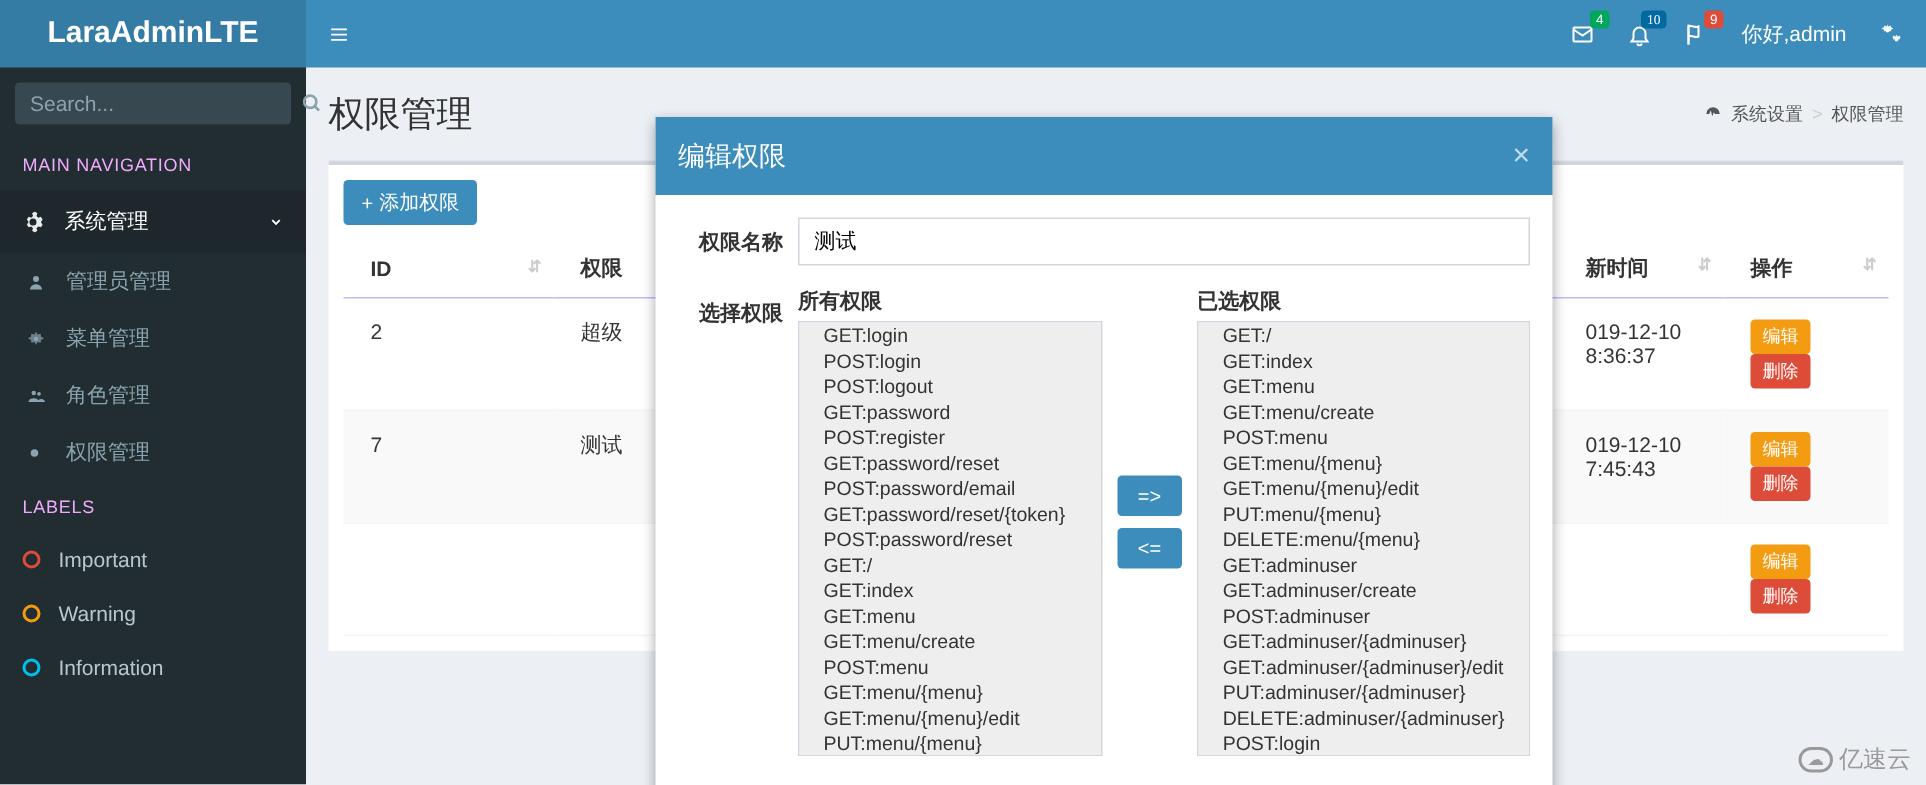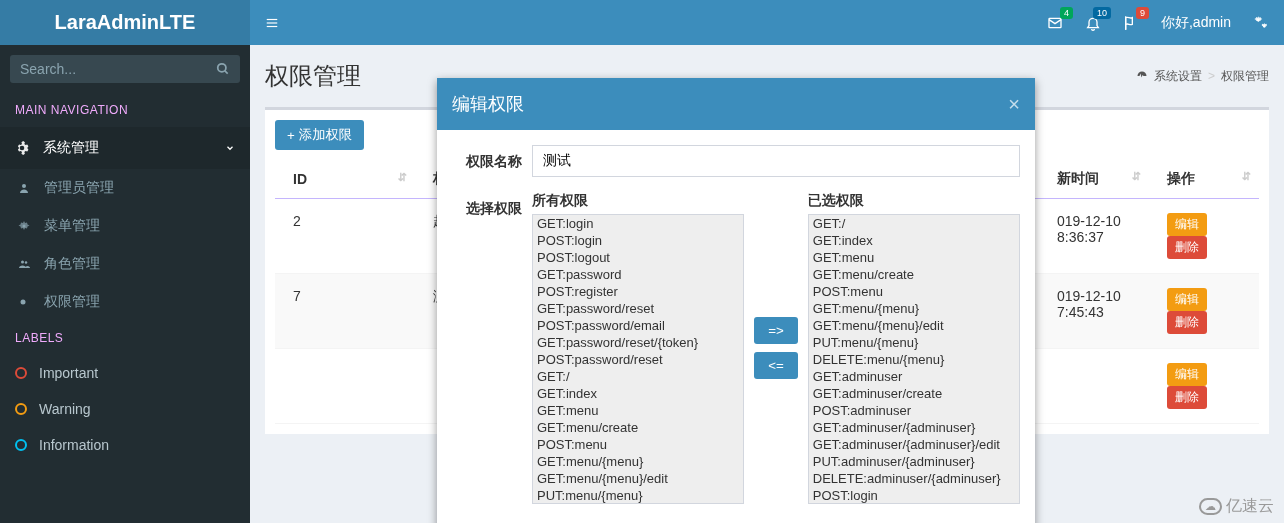--- a/index.html
+++ b/index.html
@@ -1,20 +1,20 @@
 <!DOCTYPE html>
 <html><head>
   <meta charset="utf-8">
   <style>
     * { margin: 0; padding: 0; box-sizing: border-box; }
     body { font-family: "Helvetica Neue", Arial, sans-serif; font-size: 14px; background: #ecf0f5; color: #333; overflow: hidden; height: 523px; width: 1284px; }
     
     .wrapper { display: flex; height: 100%; }
     
-    .sidebar { width: 250px; background: #222d32; color: #b8c7ce; flex-shrink: 0; display: flex; flex-direction: column; }
+    .sidebar { width: 204px; background: #222d32; color: #b8c7ce; flex-shrink: 0; display: flex; flex-direction: column; }
     .logo { background: #357ca5; color: #fff; height: 45px; display: flex; align-items: center; justify-content: center; font-size: 20px; font-weight: bold; }
     .search-wrap { padding: 10px; }
     .search-box { display: flex; align-items: center; background: #374850; border-radius: 3px; padding: 6px 10px; }
     .search-box input { background: transparent; border: none; color: #b8c7ce; flex: 1; outline: none; font-size: 14px; }
     .search-box input::placeholder { color: #8aa4af; }
     .search-icon { color: #8aa4af; }
     .nav-header { color: #f0abfc; padding: 10px 15px; font-size: 12px; letter-spacing: 0.5px; }
     .nav-item { display: flex; align-items: center; padding: 12px 15px; cursor: pointer; color: #b8c7ce; }
     .nav-item.active { background: #1e282c; color: #fff; }
     .nav-item .icon { width: 20px; margin-right: 8px; display: inline-flex; }
@@ -27,21 +27,21 @@
     .c-yellow { border-color: #f39c12; }
     .c-blue { border-color: #00c0ef; }
     
     .main { flex: 1; display: flex; flex-direction: column; }
     .topbar { height: 45px; background: #3c8dbc; display: flex; align-items: center; padding: 0 15px; color: #fff; }
     .toggle-btn { cursor: pointer; font-size: 16px; }
     .top-right { margin-left: auto; display: flex; align-items: center; gap: 22px; }
     .badge-wrap { position: relative; cursor: pointer; }
     .badge { position: absolute; top: -8px; right: -10px; font-size: 9px; padding: 1px 4px; border-radius: 3px; color: #fff; }
     .bg-green { background: #00a65a; }
-    .bg-orange { background: #0369a1; }
+    .bg-orange { background: #0369a1; font-family: Liberation Serif, serif; }
     .bg-red { background: #dd4b39; }
     .welcome { cursor: pointer; }
     
     .content-header { padding: 15px; display: flex; align-items: center; justify-content: space-between; }
     .page-title { font-size: 24px; color: #333; font-weight: 400; }
     .breadcrumb { font-size: 12px; color: #555; display: flex; align-items: center; gap: 6px; }
     .bc-sep { color: #ccc; }
     
     .content { padding: 0 15px 15px; }
     .box { background: #fff; border-top: 3px solid #d2d6de; padding: 10px; }
@@ -62,21 +62,21 @@
     .modal-title { font-size: 18px; font-weight: 400; }
     .modal-close { color: rgba(255,255,255,0.7); cursor: pointer; font-size: 20px; }
     .modal-body { padding: 15px; }
     .form-row { display: flex; margin-bottom: 15px; gap: 10px; }
     .form-label { width: 70px; text-align: right; font-weight: bold; padding-top: 8px; flex-shrink: 0; color: #333; }
     .form-input { flex: 1; padding: 7px 10px; border: 1px solid #d2d6de; border-radius: 0; font-size: 14px; outline: none; }
     .dual-list { flex: 1; display: flex; gap: 10px; }
     .list-col { flex: 1; }
     .list-title { font-weight: bold; margin-bottom: 4px; }
     .list-box { width: 100%; border: 1px solid #d2d6de; background: #eee; overflow-y: auto; height: 290px; }
-    .list-box .opt { padding: 1px 4px; font-size: 13px; cursor: pointer; white-space: nowrap; overflow: hidden; text-overflow: ellipsis; }
+    .list-box .opt { padding: 1px 16px; font-size: 13px; cursor: pointer; white-space: nowrap; overflow: hidden; text-overflow: ellipsis; }
     .list-box::-webkit-scrollbar { width: 14px; }
     .list-box::-webkit-scrollbar-track { background: #f1f1f1; }
     .list-box::-webkit-scrollbar-thumb { background: #c1c1c1; }
     .transfer-btns { display: flex; flex-direction: column; justify-content: center; gap: 8px; }
     .transfer-btns button { background: #3c8dbc; color: #fff; border: none; padding: 6px 14px; border-radius: 3px; cursor: pointer; }
     
     .watermark { position: absolute; right: 10px; bottom: 6px; display: flex; align-items: center; gap: 4px; color: #999; font-size: 16px; }
     .wm-icon { border: 2px solid #999; border-radius: 10px; padding: 0 4px; font-size: 11px; }
     
     svg { display: block; }

